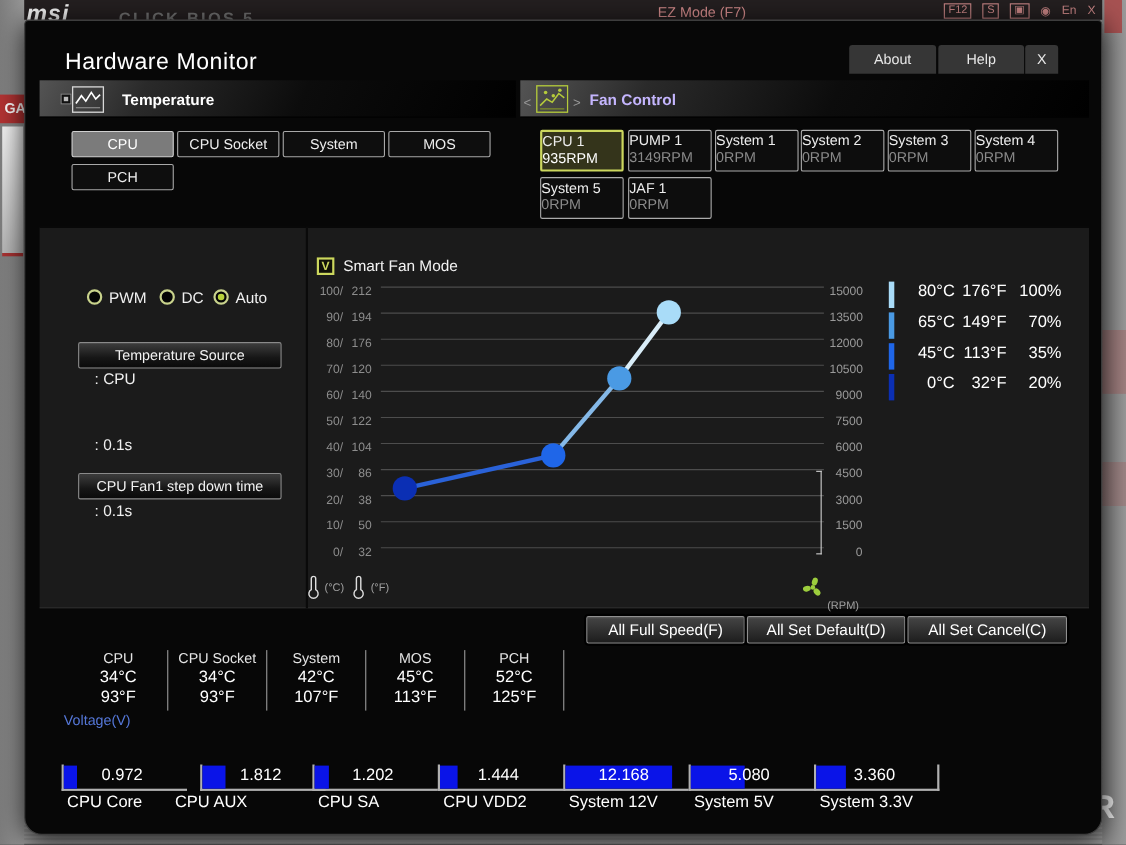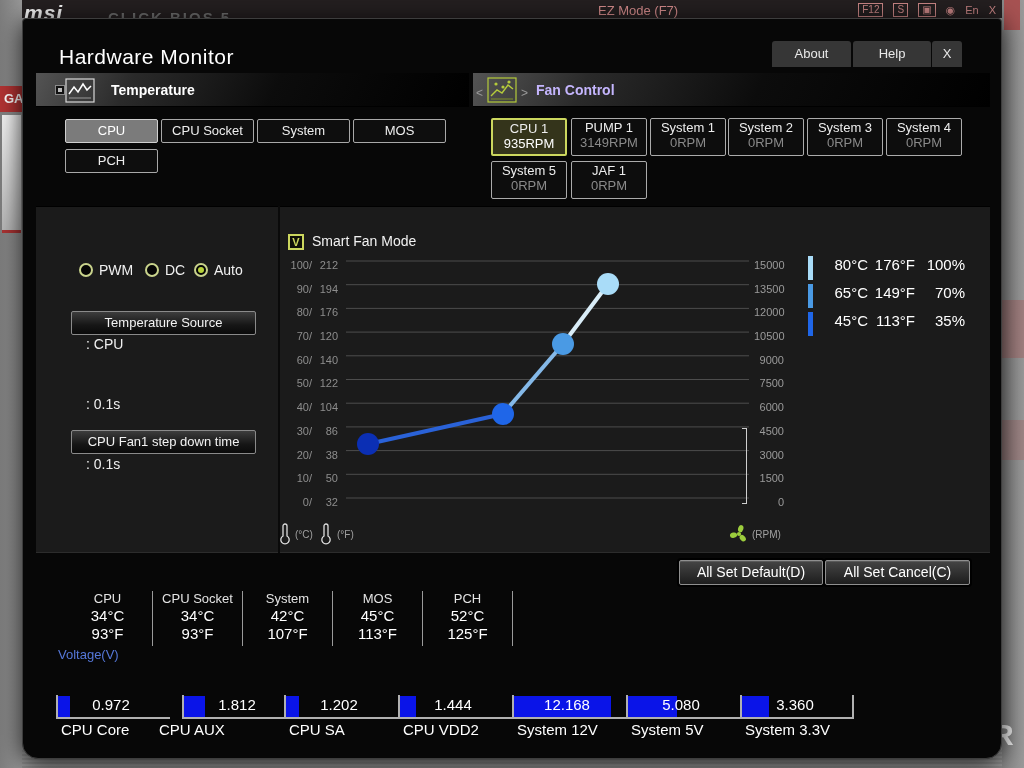--- a/index.html
+++ b/index.html
@@ -44,21 +44,21 @@
   .mini-box::after { content:""; position:absolute; left:2px; top:2px; width:4px; height:4px; background:#bbb;}
   .hdr-arrow { color:#9a9a9a; font-size:12px; line-height:28px;}
 
   
   .tbtn { width:93px; height:24px; background:#0e0e0e; border:1px solid #a8a8a8; border-radius:2px;
     color:#ededed; font-size:13px; text-align:center; line-height:22px;}
   .tbtn.sel { background:#7b7b7b; border-color:#d0d0d0; color:#fff;}
 
   
   .fbtn { width:76px; height:38px; background:#0d0d0d; border:1px solid #ababab; border-radius:2px;
-    text-align:center; color:#ededed; font-size:13px; padding-top:1px;}
+    text-align:left; color:#ededed; font-size:13px; padding-top:1px;}
   .fbtn .rpm { color:#8a8a8a; }
   .fbtn.sel { background:#34341b; border:2px solid #ccd75e; }
   .fbtn.sel .rpm { color:#fff; }
 
   
   .panel { left:13px; top:187px; width:954px; height:347px; background:#1b1b1b; border-top:1px solid #000; border-bottom:1px solid #2c2c2c;}
   .vdivider { left:255px; top:187px; width:2px; height:347px; background:#0a0a0a;}
 
   
   .radio-dot { width:14px; height:14px; border:2px solid #c9d38c; border-radius:50%; background:#050505; display:inline-block; position:relative;}
@@ -289,40 +289,47 @@
         <span class="legend-c">65°C</span>
         <span class="legend-f">149°F</span>
         <span class="legend-p">70%</span>
       </div>
       <div class="legend-row" style="margin-bottom:4px;">
         <span class="legend-bar" style="background: rgb(31, 102, 232);"></span>
         <span class="legend-c">45°C</span>
         <span class="legend-f">113°F</span>
         <span class="legend-p">35%</span>
       </div>
+      <div class="legend-row">
+        <span class="legend-bar" style="background: rgb(11, 47, 180);"></span>
+        <span class="legend-c">0°C</span>
+        <span class="legend-f">32°F</span>
+        <span class="legend-p">20%</span>
+      </div>
     </div>
 
     <svg class="abs" style="left:256px;top:504px;" width="12" height="22" viewBox="0 0 12 22">
       <path d="M4 3 a2 2 0 0 1 4 0 v10 a4.2 4.2 0 1 1 -4 0 z" fill="none" stroke="#ddd" stroke-width="1.3"></path>
     </svg>
     <span class="abs unit-label" style="left:272px;top:510px;">(°C)</span>
     <svg class="abs" style="left:297px;top:504px;" width="12" height="22" viewBox="0 0 12 22">
       <path d="M4 3 a2 2 0 0 1 4 0 v10 a4.2 4.2 0 1 1 -4 0 z" fill="none" stroke="#ddd" stroke-width="1.3"></path>
     </svg>
     <span class="abs unit-label" style="left:314px;top:510px;">(°F)</span>
     <svg class="abs" style="left:706px;top:505px;" width="20" height="20" viewBox="0 0 20 20">
       <g fill="#9ccd3d">
         <circle cx="10" cy="10" r="2.1"></circle>
         <ellipse cx="10" cy="4.4" rx="2.6" ry="3.6" transform="rotate(18 10 10)"></ellipse>
         <ellipse cx="10" cy="4.4" rx="2.6" ry="3.6" transform="rotate(138 10 10)"></ellipse>
         <ellipse cx="10" cy="4.4" rx="2.6" ry="3.6" transform="rotate(258 10 10)"></ellipse>
       </g>
     </svg>
-    <span class="abs unit-label" style="left:729px;top:510px;">(RPM)</span>
-
+    <span class="abs unit-label" style="left:729px;top:527px;">(RPM)</span>
+
+    <div class="abs act-btn" style="left:510px;width:144px;">All Full Speed(F)</div>
     <div class="abs act-btn" style="left:656px;width:144px;">All Set Default(D)</div>
     <div class="abs act-btn" style="left:802px;width:145px;">All Set Cancel(C)</div>
 
     <div class="abs readout" style="left:40px;">
       <div class="nm">CPU</div>
       <div class="tv">34°C</div>
       <div class="tv">93°F</div>
     </div>
     <div class="abs readout" style="left:130px;">
       <div class="nm">CPU Socket</div>

